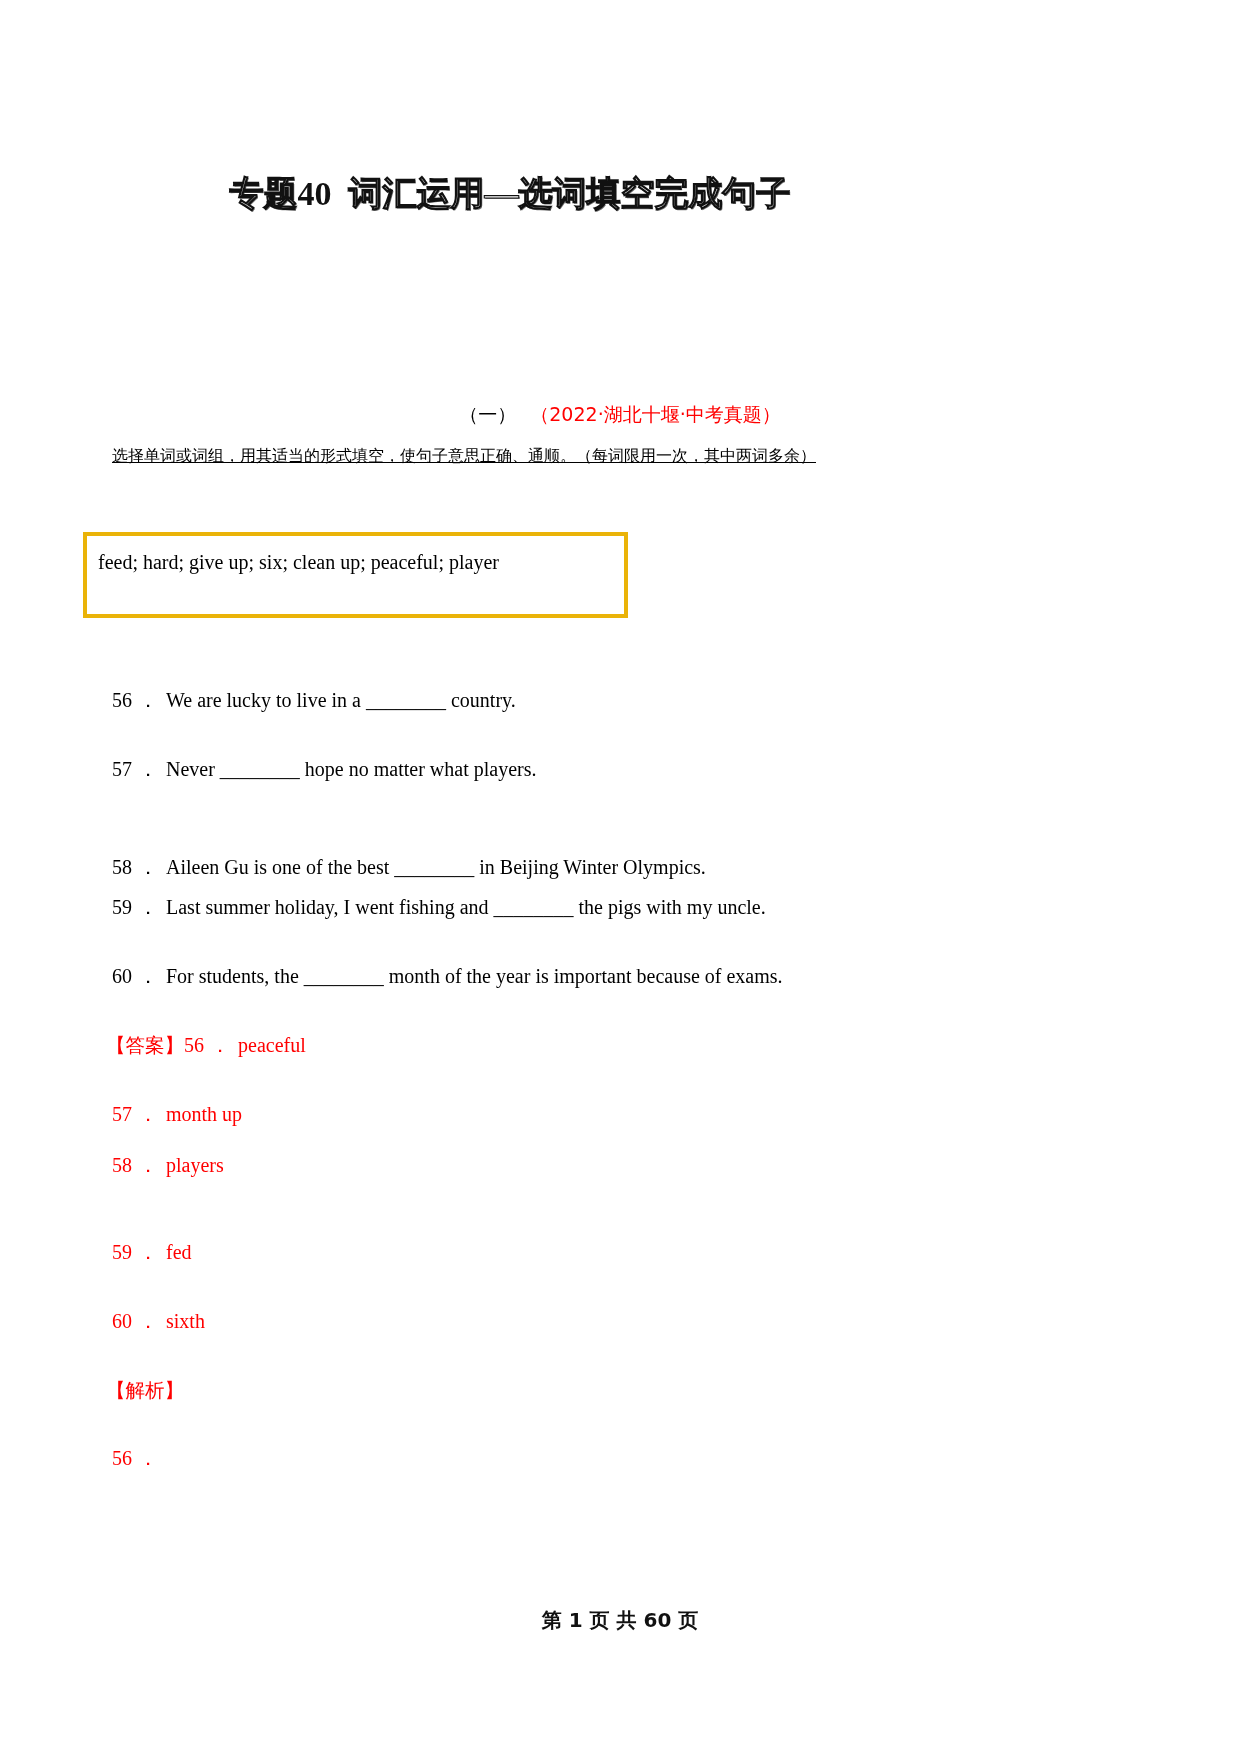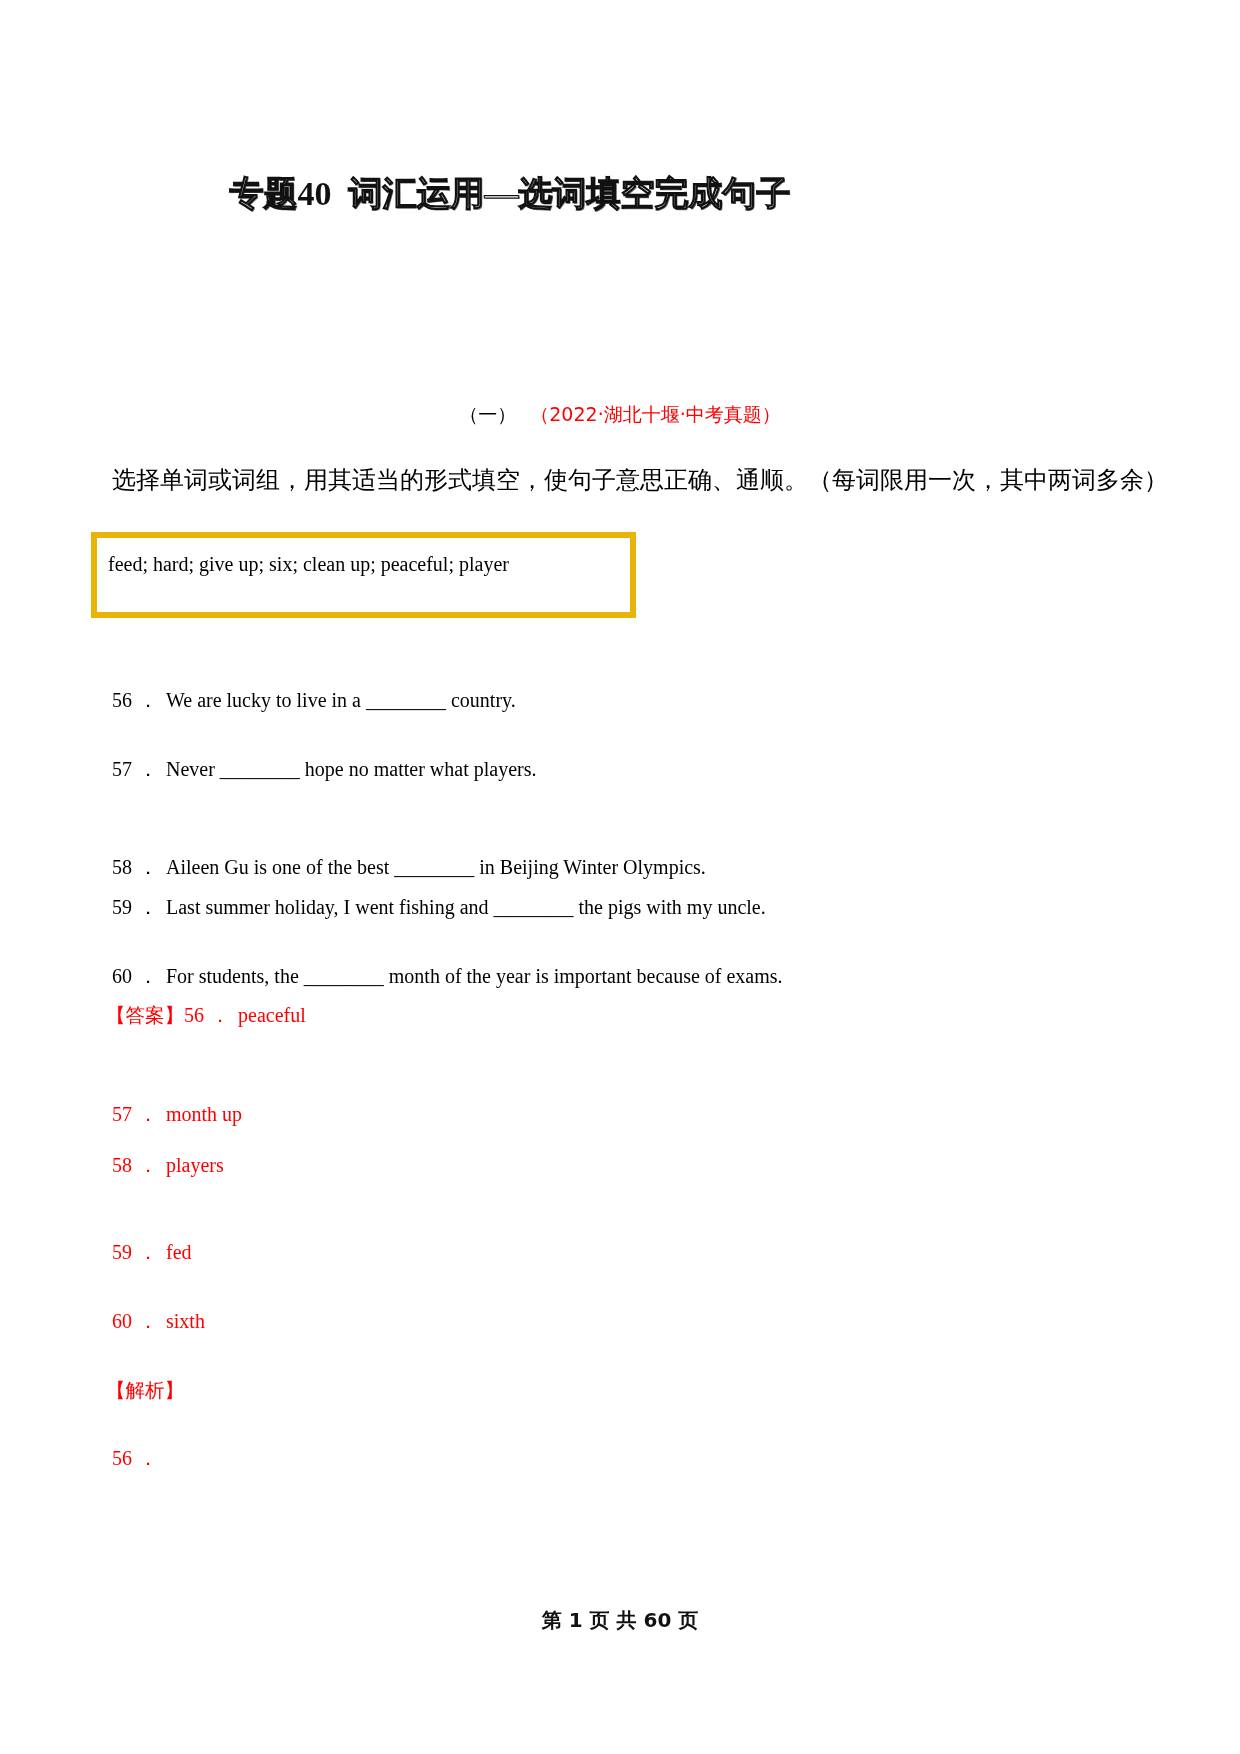--- a/index.html
+++ b/index.html
@@ -45,33 +45,34 @@
       font-size: 19px;
       line-height: 32px;
     }
     .section-heading .source {
       color: #ff0000;
       margin-left: 14px;
     }
     .instruction {
       position: absolute;
       left: 112px;
-      top: 464px;
+      top: 440px;
       font-family: "DejaVu Sans", "Liberation Sans", sans-serif;
-      font-size: 24px;
+      font-size: 16px;
       line-height: 32px;
       white-space: nowrap;
+      text-decoration: underline;
     }
     .word-box {
       position: absolute;
-      left: 91px;
+      left: 83px;
       top: 532px;
       width: 545px;
       height: 86px;
-      border: 6px solid #eab308;
+      border: 4px solid #eab308;
       box-sizing: border-box;
     }
     .word-box-text {
       position: absolute;
       left: 11px;
       top: 12px;
       font-size: 20px;
       line-height: 28px;
       white-space: nowrap;
     }
@@ -136,21 +137,21 @@
 <div class="line" style="top:824px;margin-top:29px;">
   <span class="qnum">58</span><span class="dot">．</span><span>Aileen Gu is one of the best ________ in Beijing Winter Olympics.</span>
 </div>
 <div class="line" style="top:893px;">
   <span class="qnum">59</span><span class="dot">．</span><span>Last summer holiday, I went fishing and ________ the pigs with my uncle.</span>
 </div>
 <div class="line" style="top:962px;">
   <span class="qnum">60</span><span class="dot">．</span><span>For students, the ________ month of the year is important because of exams.</span>
 </div>
 
-<div class="line red" style="top:1001px;">
+<div class="line red" style="top:1031px;">
   <span class="bracket-label">【答案】</span><span class="qnum">56</span><span class="dot">．</span><span>peaceful</span>
 </div>
 <div class="line red" style="top:1100px;">
   <span class="qnum">57</span><span class="dot">．</span><span>month up</span>
 </div>
 <div class="line red" style="top:1151px;">
   <span class="qnum">58</span><span class="dot">．</span><span>players</span>
 </div>
 <div class="line red" style="top:1238px;">
   <span class="qnum">59</span><span class="dot">．</span><span>fed</span>

